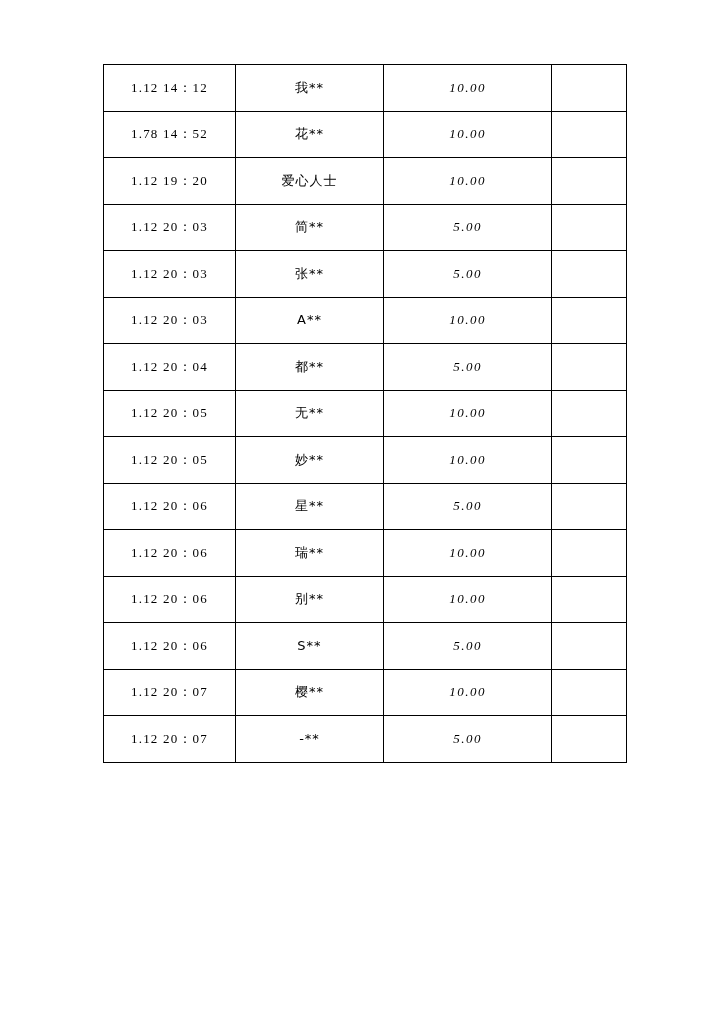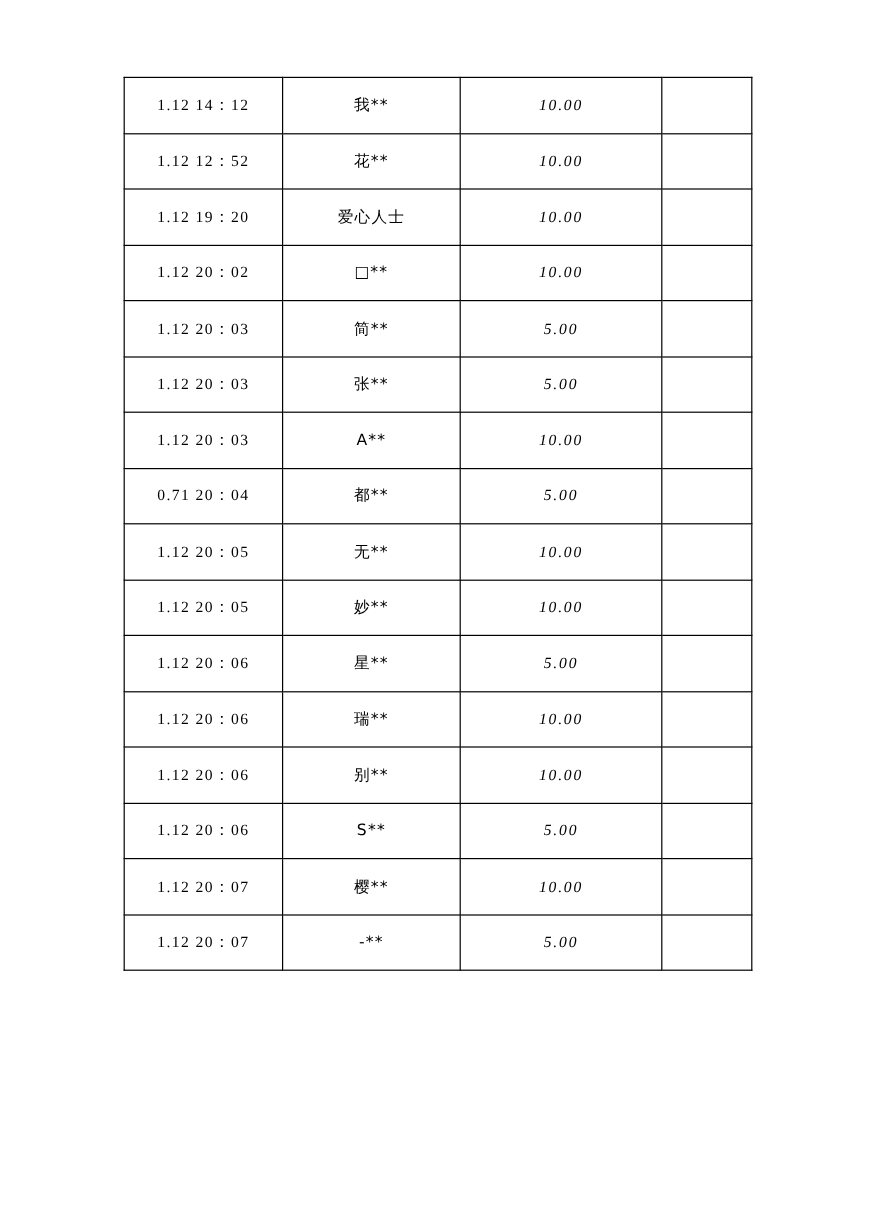--- a/index.html
+++ b/index.html
@@ -68,34 +68,28 @@
   <div class="table-wrap">
     <table class="donation-table">
       <tbody>
           <tr>
             <td class="col-time"><span class="time">1.12 14：12</span></td>
             <td class="col-name"><span class="cn">我**</span></td>
             <td class="col-amount"><span class="amount">10.00</span></td>
             <td class="col-blank"></td>
           </tr>
           <tr>
-            <td class="col-time"><span class="time">1.12 12：52</span></td>
+            <td class="col-time"><span class="time">1.78 14：52</span></td>
             <td class="col-name"><span class="cn">花**</span></td>
             <td class="col-amount"><span class="amount">10.00</span></td>
             <td class="col-blank"></td>
           </tr>
           <tr>
             <td class="col-time"><span class="time">1.12 19：20</span></td>
             <td class="col-name"><span class="cn">爱心人士</span></td>
-            <td class="col-amount"><span class="amount">10.00</span></td>
-            <td class="col-blank"></td>
-          </tr>
-          <tr>
-            <td class="col-time"><span class="time">1.12 20：02</span></td>
-            <td class="col-name"><span class="cn">□**</span></td>
             <td class="col-amount"><span class="amount">10.00</span></td>
             <td class="col-blank"></td>
           </tr>
           <tr>
             <td class="col-time"><span class="time">1.12 20：03</span></td>
             <td class="col-name"><span class="cn">简**</span></td>
             <td class="col-amount"><span class="amount">5.00</span></td>
             <td class="col-blank"></td>
           </tr>
           <tr>
@@ -104,21 +98,21 @@
             <td class="col-amount"><span class="amount">5.00</span></td>
             <td class="col-blank"></td>
           </tr>
           <tr>
             <td class="col-time"><span class="time">1.12 20：03</span></td>
             <td class="col-name"><span class="cn">A**</span></td>
             <td class="col-amount"><span class="amount">10.00</span></td>
             <td class="col-blank"></td>
           </tr>
           <tr>
-            <td class="col-time"><span class="time">0.71 20：04</span></td>
+            <td class="col-time"><span class="time">1.12 20：04</span></td>
             <td class="col-name"><span class="cn">都**</span></td>
             <td class="col-amount"><span class="amount">5.00</span></td>
             <td class="col-blank"></td>
           </tr>
           <tr>
             <td class="col-time"><span class="time">1.12 20：05</span></td>
             <td class="col-name"><span class="cn">无**</span></td>
             <td class="col-amount"><span class="amount">10.00</span></td>
             <td class="col-blank"></td>
           </tr>

